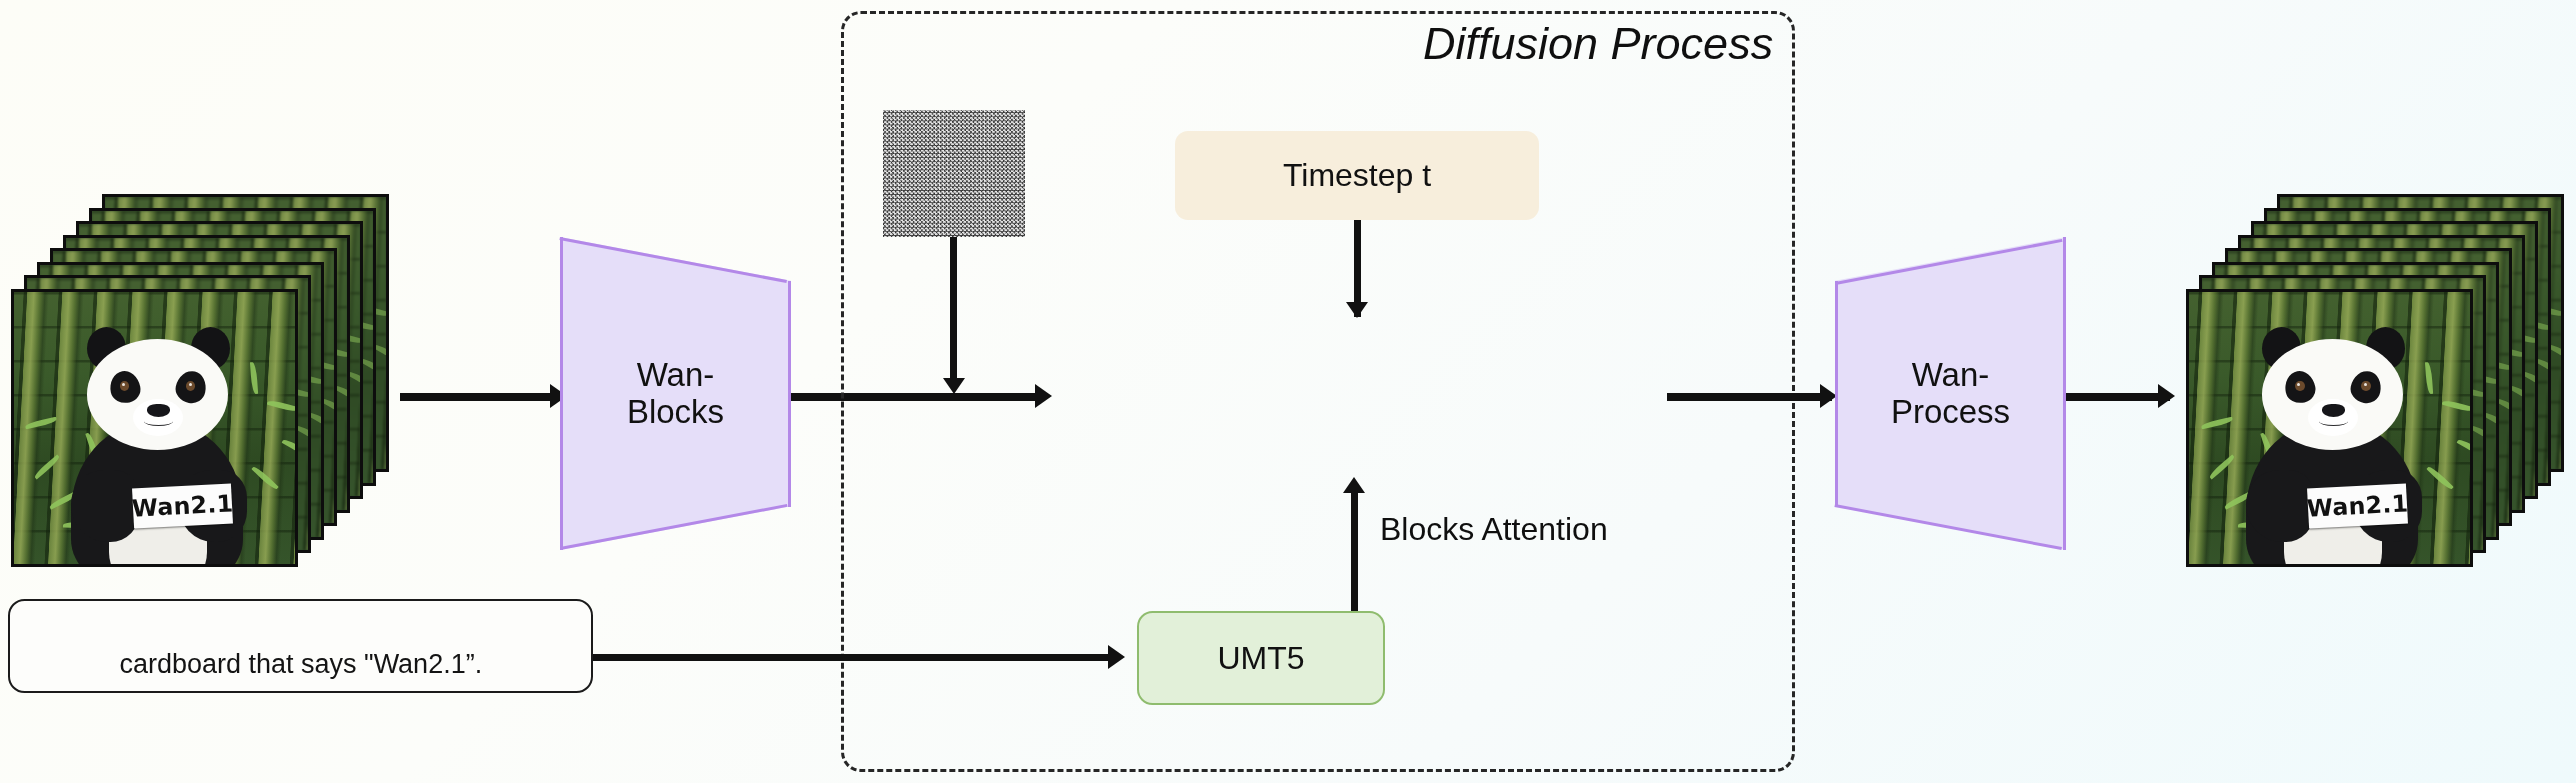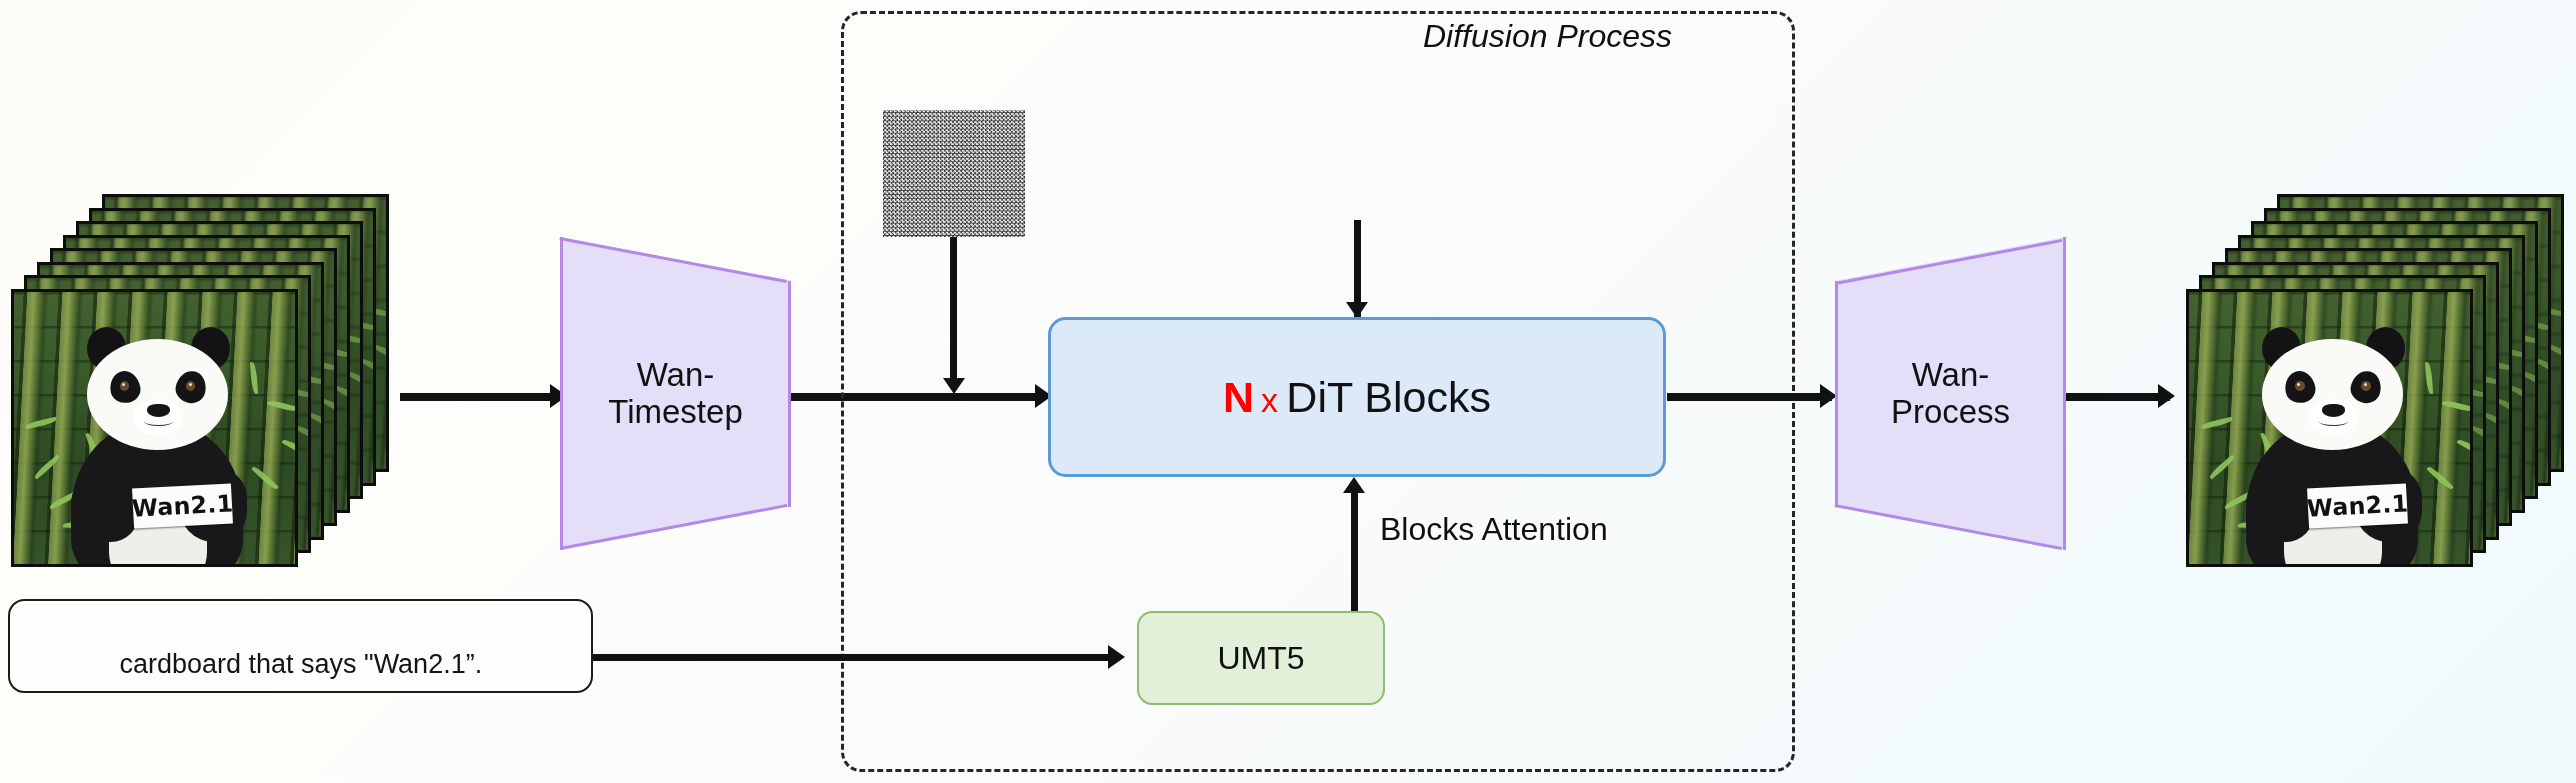--- a/index.html
+++ b/index.html
@@ -371,46 +371,46 @@
             <div class="p-sign" style="left: 119px; top: 194px; width: 99px; height: 40px; font-size: 23.6px;">Wan2.1</div>
           </div>
         </div>
       </div>
     </div>
 
   <div class="arrow-line" style="left:400px; top:393px; width:161px; height:7.7px;"></div>
   <div class="arrow-head-r" style="left:550px; top:384px;"></div>
 
   <div class="trapezoid trap-enc" id="wan-encoder" style="left:560px; top:237px; width:231px; height:313px; font-size:33px;">
-    <span class="trap-label"><span>Wan-</span><br><span>Timestep</span></span>
+    <span class="trap-label"><span>Wan-</span><br><span>Blocks</span></span>
   </div>
 
   <div class="trap-border" style="left:560px; top:237px; width:3px; height:313px;"></div>
   <div class="trap-border" style="left:788px; top:281px; width:3px; height:226px;"></div>
   <div class="trap-border" style="left:560px; top:237px; width:231px; height:3px; transform-origin:0 0; transform:rotate(10.75deg);"></div>
   <div class="trap-border" style="left:560px; top:547px; width:231px; height:3px; transform-origin:0 0; transform:rotate(-10.75deg);"></div>
 
   <div class="arrow-line" style="left:791px; top:393px; width:253px; height:7.7px;"></div>
   <div class="arrow-head-r" style="left:1035px; top:384px;"></div>
 
   <div id="diffusion-box" style="left:841px; top:10.6px; width:954px; height:761px;"></div>
-  <div class="title-diffusion" style="left:1423px; top:17.7px; font-size:32px;">Diffusion Process</div>
+  <div class="title-diffusion" style="left:1423px; top:17.7px; font-size:45px;">Diffusion Process</div>
 
   <div class="noise" style="left:883px; top:110px; width:142px; height:127px;"></div>
 
   <div class="arrow-line" style="left:950px; top:237px; width:7px; height:148px;"></div>
   <div class="arrow-head-d" style="left:943px; top:378px;"></div>
 
+  <div class="rbox" id="timestep-box" style="left:1175px; top:131px; width:364px; height:89px; background:#f7eedc; border-radius:13px; font-size:32px;">
+    <span>Timestep t</span>
+  </div>
 
   <div class="arrow-line" style="left:1354px; top:220px; width:6.5px; height:97px;"></div>
   <div class="arrow-head-d" style="left:1346px; top:302px;"></div>
 
-  <div class="rbox" id="dit-blocks" style="left:1048px; top:317px; width:618px; height:160px; background:#dce9f8; border:3px solid #5b9bd5; border-radius:17.7px; font-size:43px;">
-    <span class="dit-text"><span class="dit-n">N</span><span class="dit-x" style="margin:0 8.3px 0 7px; font-size:34px;">x</span><span class="dit-rest">DiT Blocks</span></span>
-  </div>
 
   <div class="arrow-line" style="left:1667px; top:393px; width:165px; height:7.7px;"></div>
   <div class="arrow-head-r" style="left:1820px; top:384px;"></div>
 
   <div class="rbox" id="umt5-box" style="left:1137px; top:611px; width:248px; height:94px; background:#e2f0d9; border:2.4px solid #8fbc6e; border-radius:15.4px; font-size:32px;">
     <span>UMT5</span>
   </div>
 
   <div class="arrow-line" style="left:1351px; top:493px; width:6.5px; height:118px;"></div>
   <div class="arrow-head-u" style="left:1343px; top:477px;"></div>

